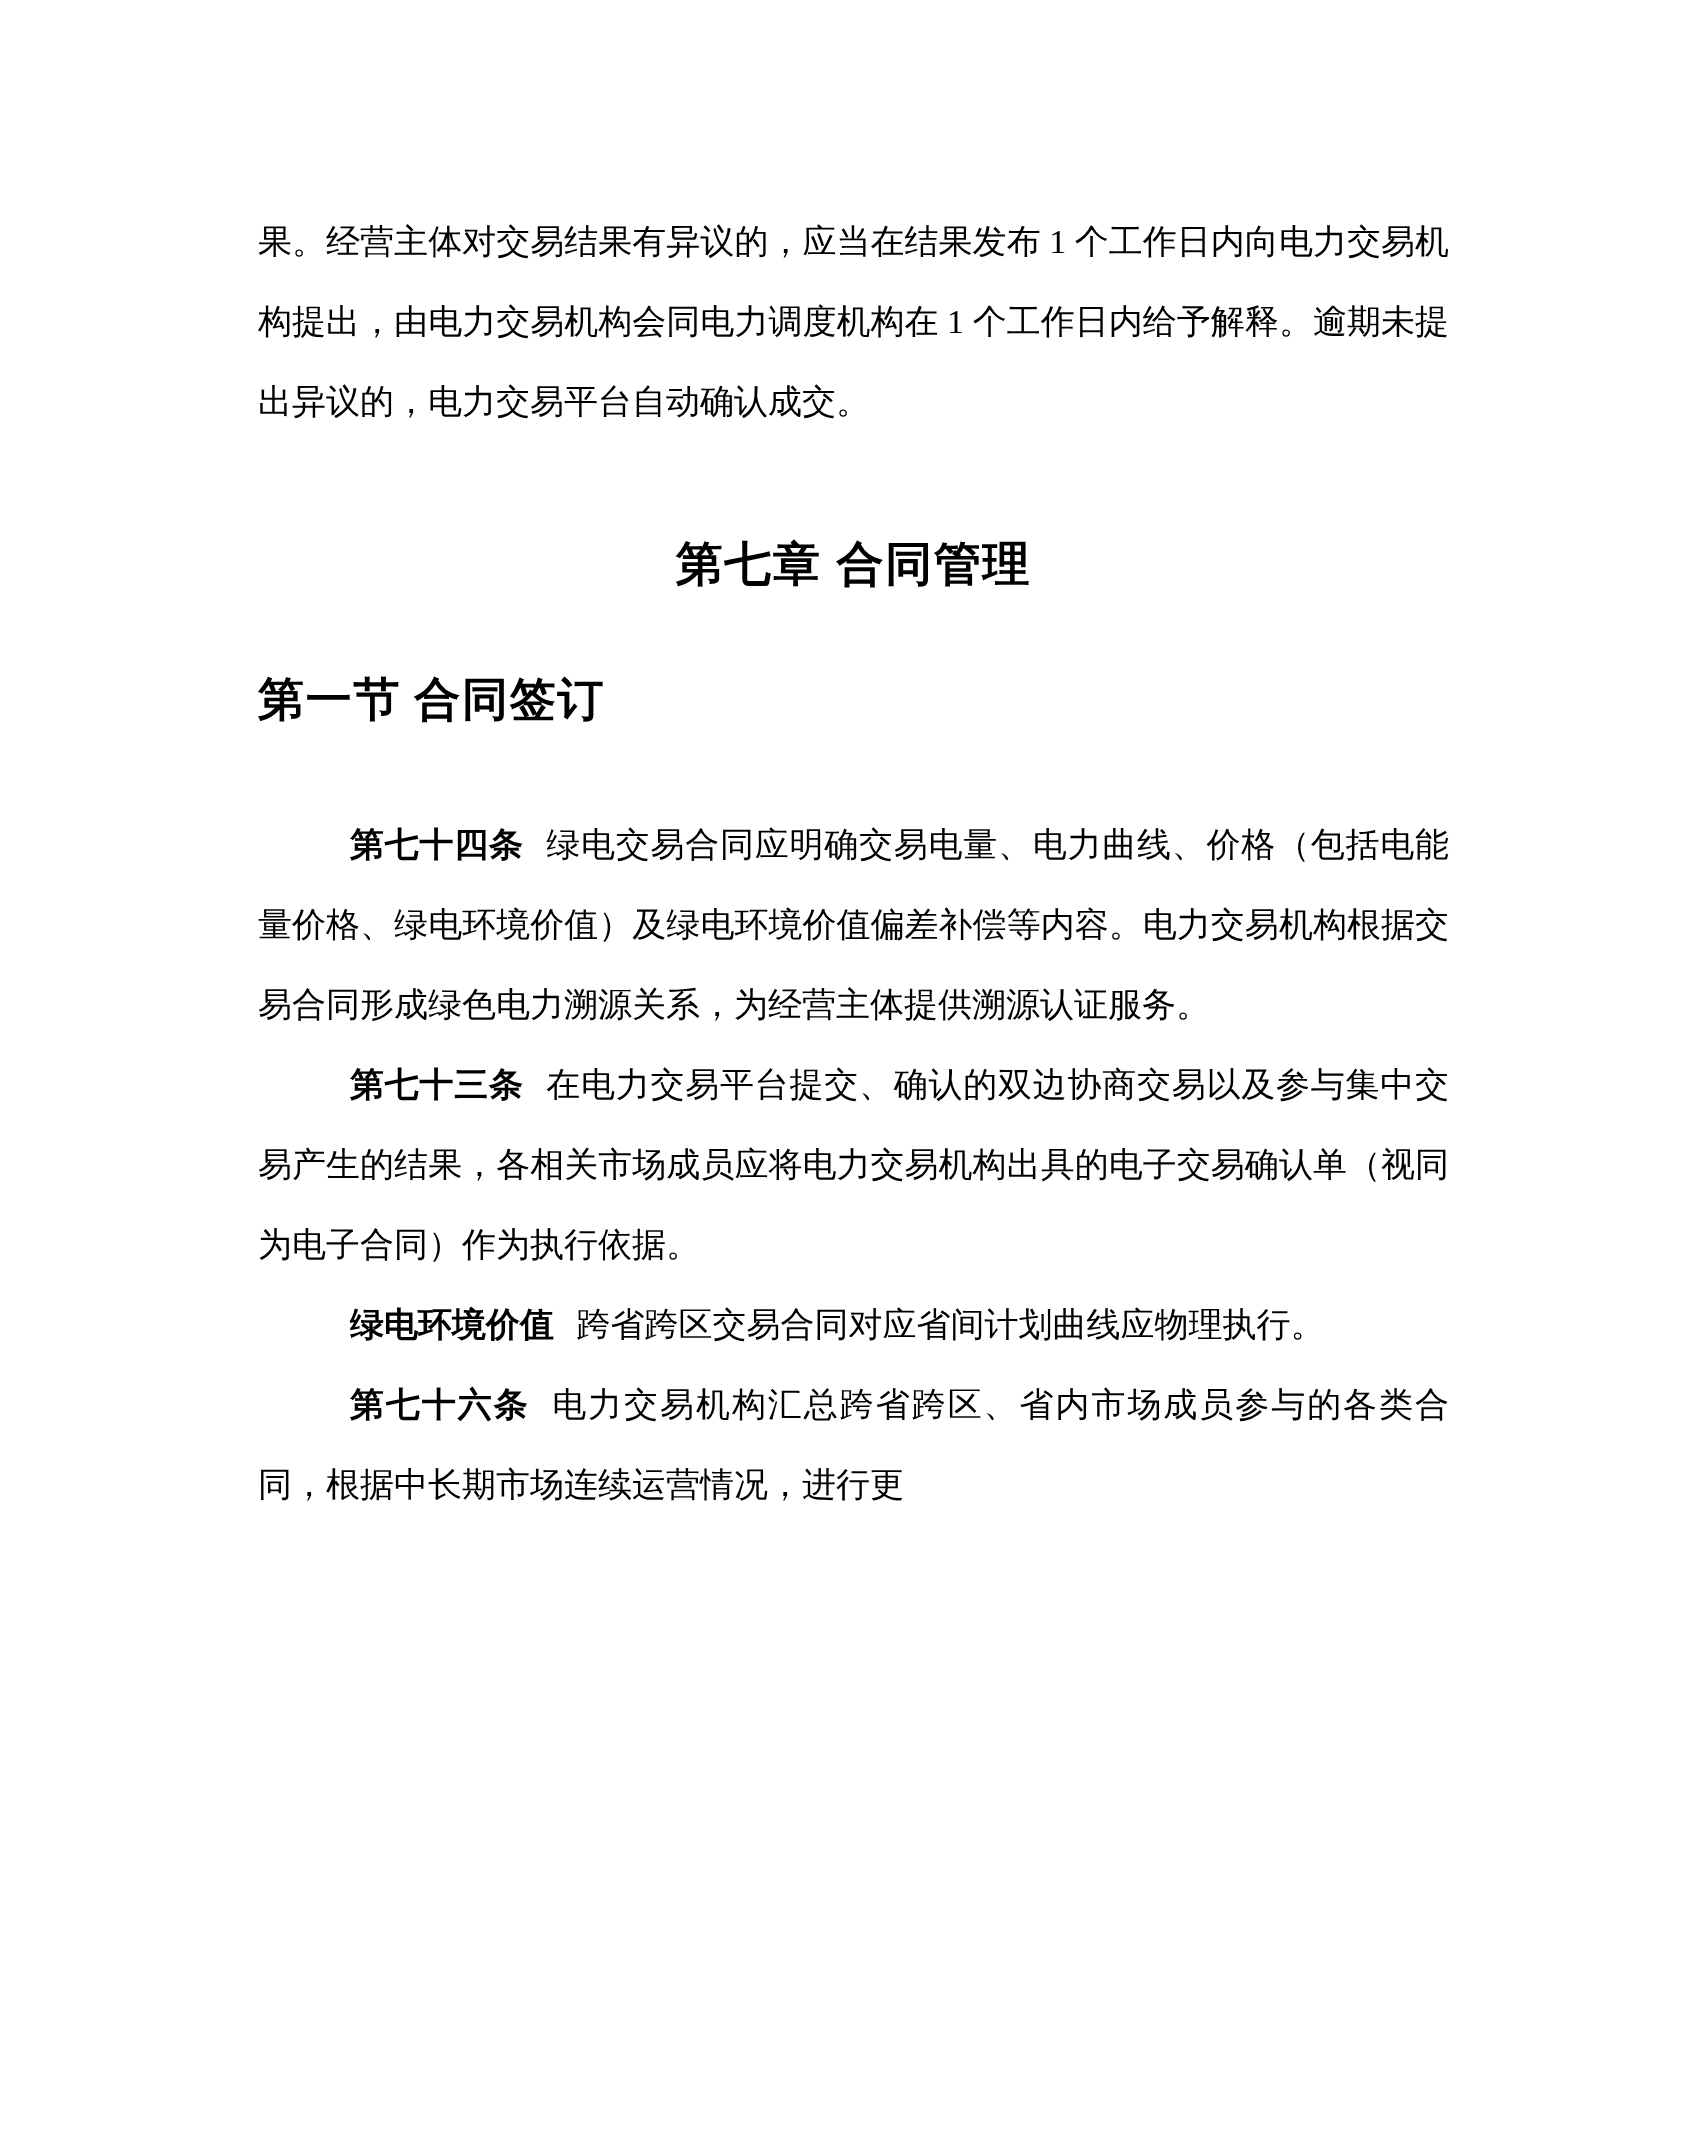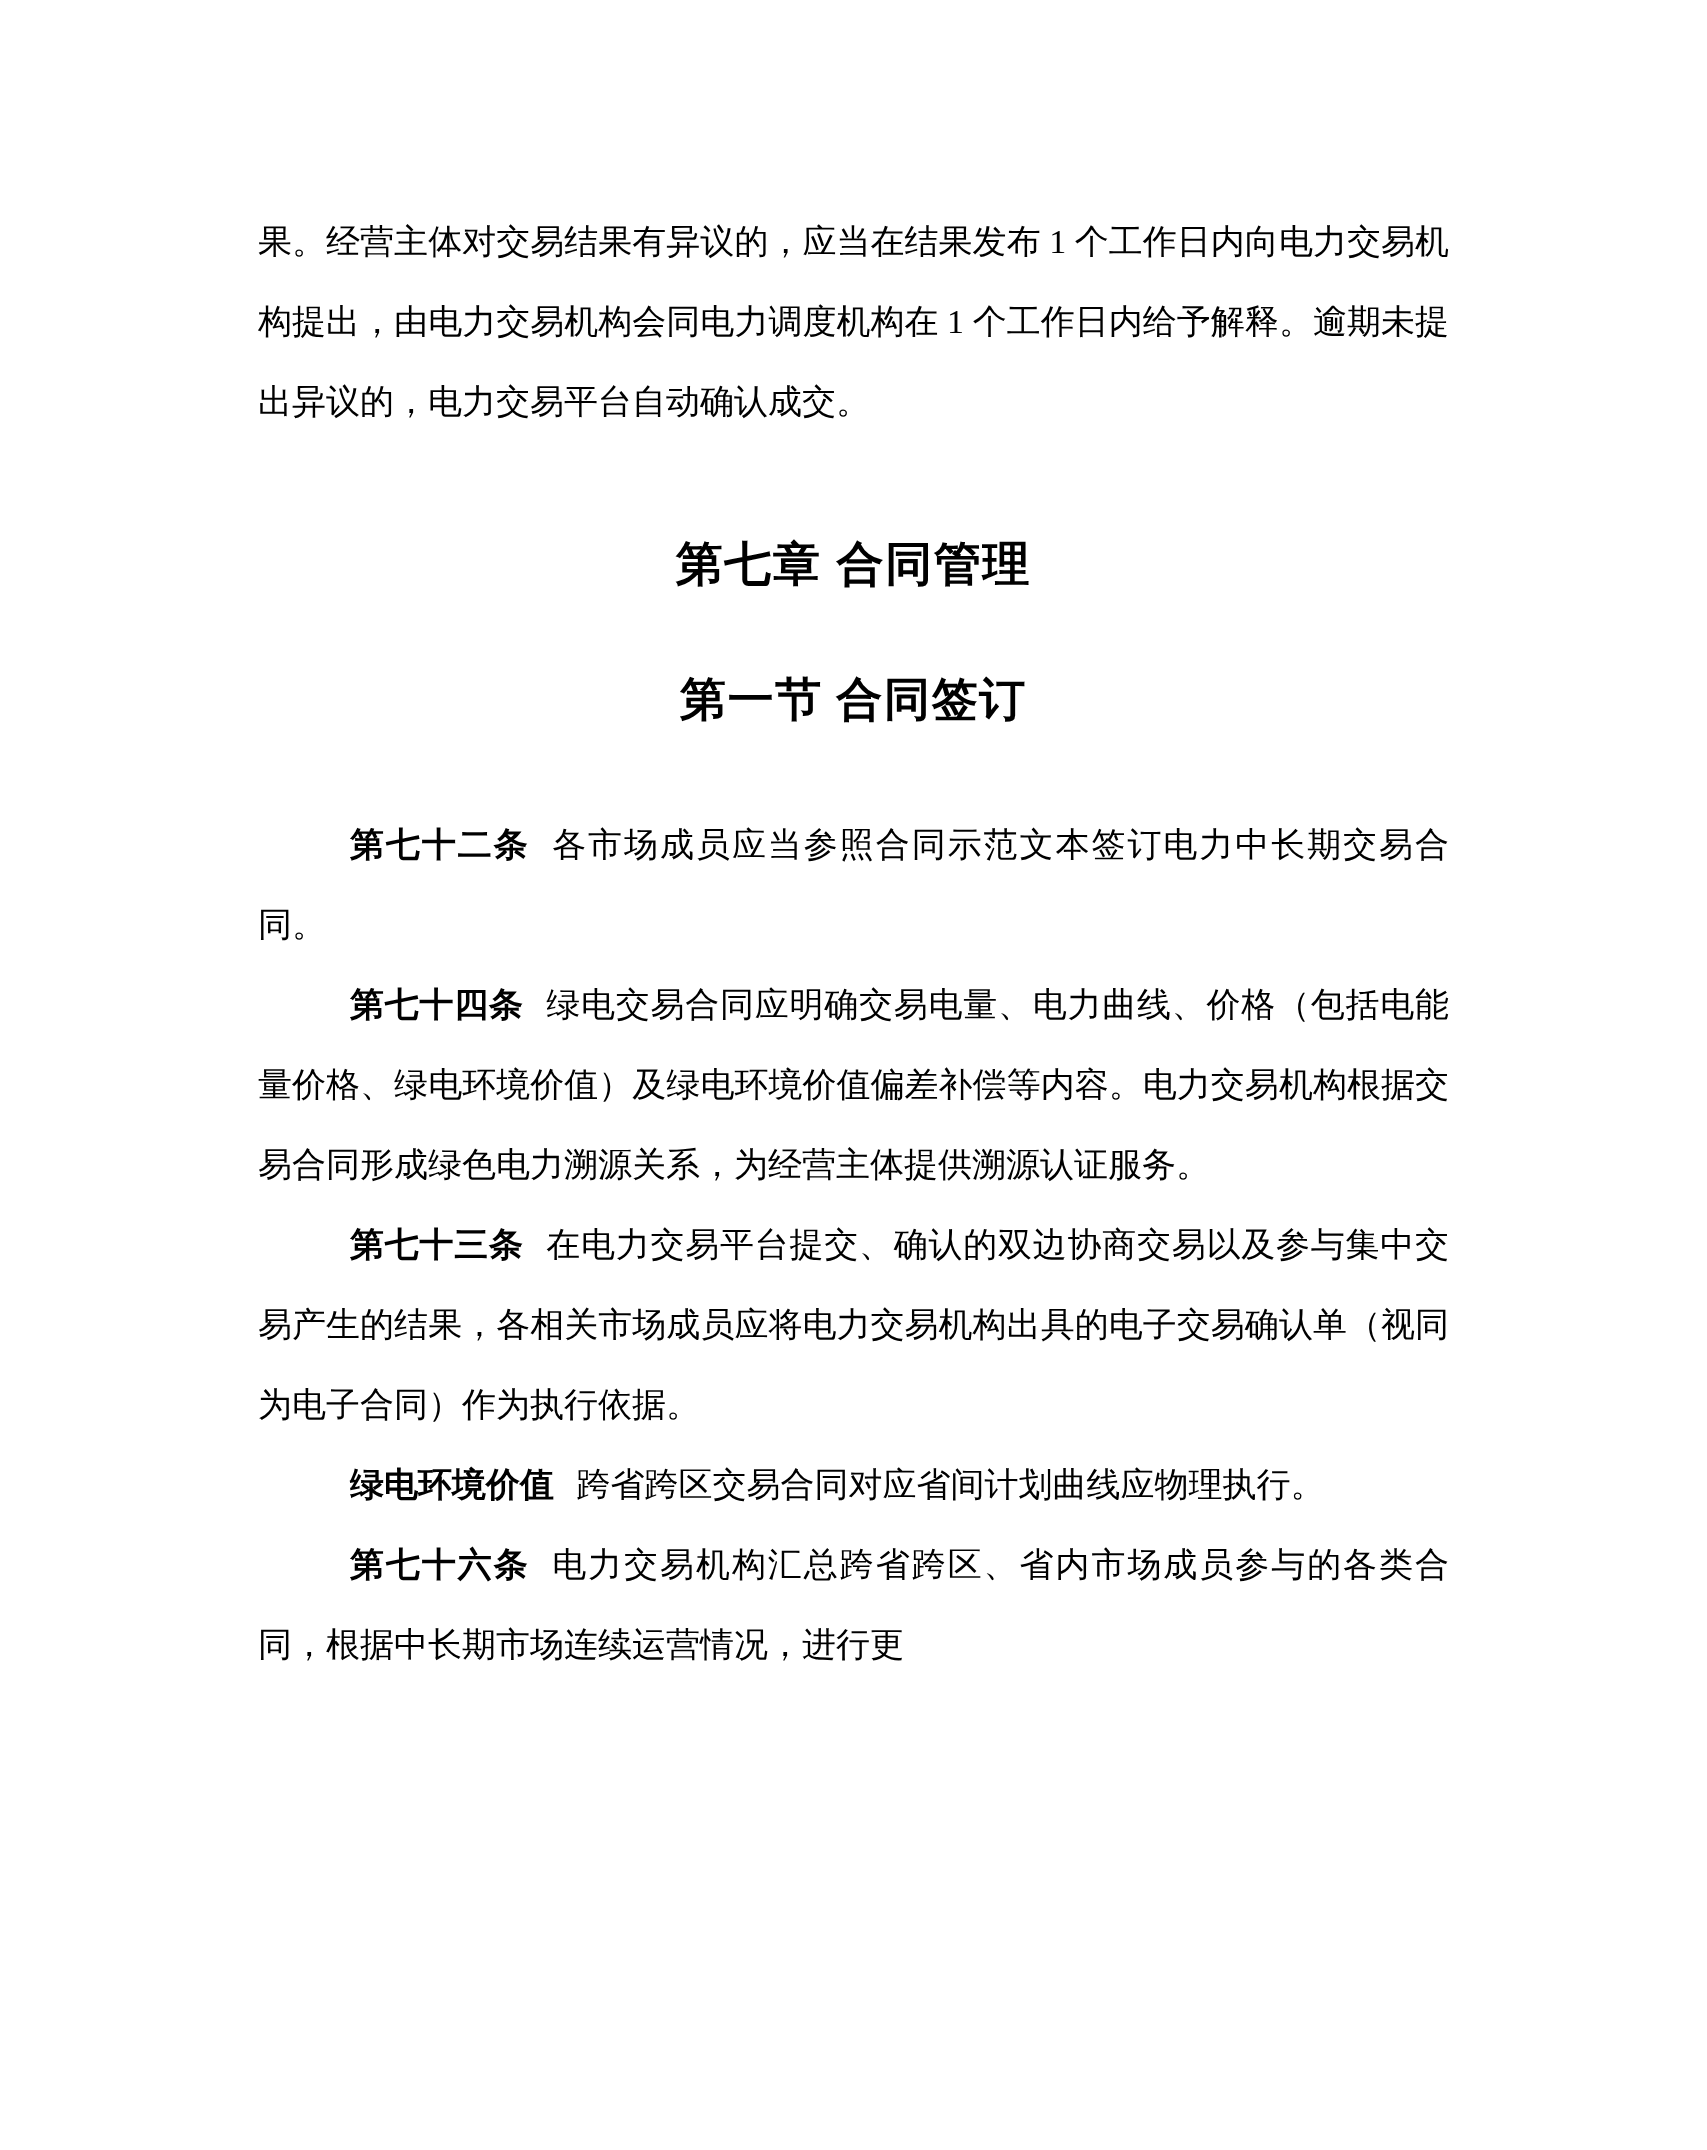--- a/index.html
+++ b/index.html
@@ -41,43 +41,40 @@
     letter-spacing: 1.7px;
     text-align: center;
     margin: 82px 0 0 0;
   }
   .section-title {
     font-family: "Liberation Serif", "DejaVu Serif", serif;
     font-weight: 600;
     font-size: 46px;
     line-height: 80px;
     letter-spacing: 1.7px;
-    text-align: center;
+    text-align: left;
   }
   .section-title.first {
     margin: 56px 0 65px 0;
   }
   .section-title.second {
     margin: 49px 0 69px 0;
   }
 </style>
 </head>
 <body>
 
 <div class="page">
 
   <p class="body-par">果。经营主体对交易结果有异议的，应当在结果发布 1 个工作日内向电力交易机构提出，由电力交易机构会同电力调度机构在 1 个工作日内给予解释。逾期未提出异议的，电力交易平台自动确认成交。</p>
 
   <h1 class="chapter-title">第七章 合同管理</h1>
 
   <h2 class="section-title first">第一节 合同签订</h2>
 
-  <p class="body-par article">
-    <span class="art-num">第七十二条</span><span>各市场成员应当参照合同示范文本签订电力中长期交易合同。</span>
-  </p>
 
   <p class="body-par article">
     <span class="art-num">第七十四条</span><span>绿电交易合同应明确交易电量、电力曲线、价格（包括电能量价格、绿电环境价值）及绿电环境价值偏差补偿等内容。电力交易机构根据交易合同形成绿色电力溯源关系，为经营主体提供溯源认证服务。</span>
   </p>
 
   <p class="body-par article">
     <span class="art-num">第七十三条</span><span>在电力交易平台提交、确认的双边协商交易以及参与集中交易产生的结果，各相关市场成员应将电力交易机构出具的电子交易确认单（视同为电子合同）作为执行依据。</span>
   </p>
 
 

